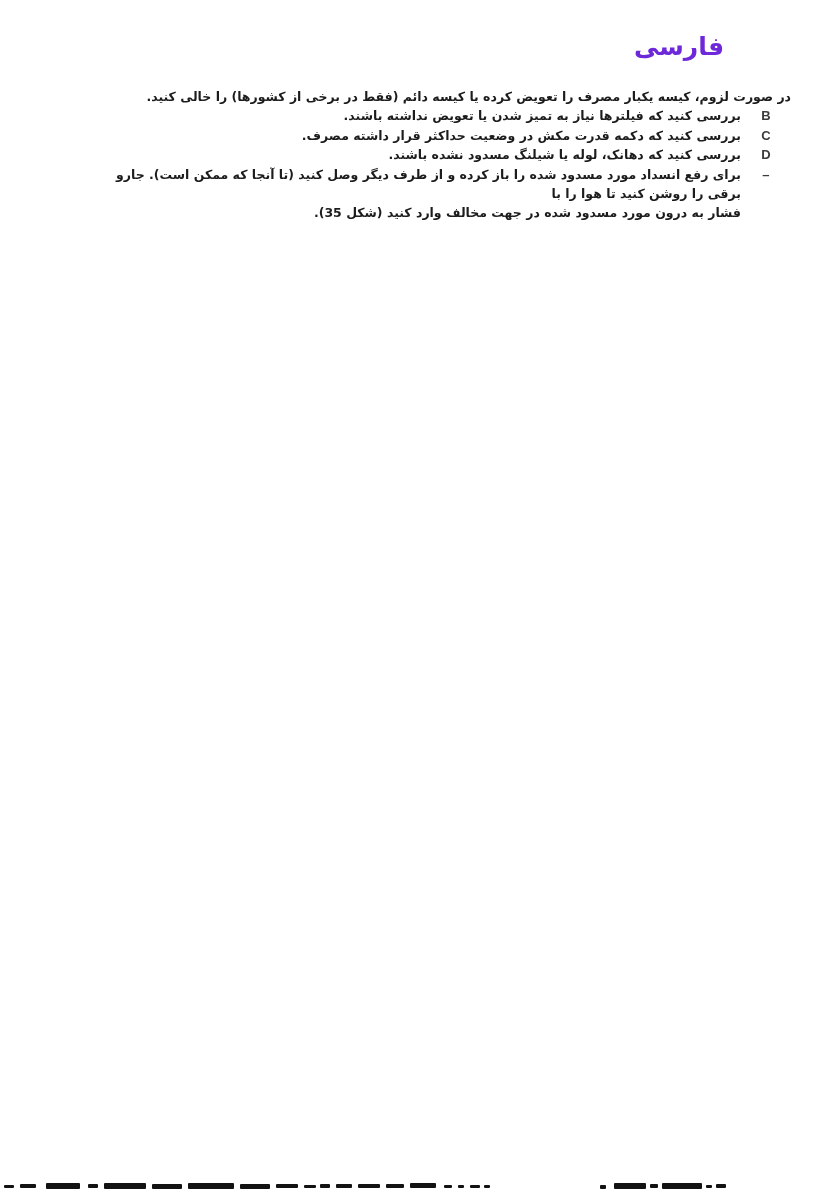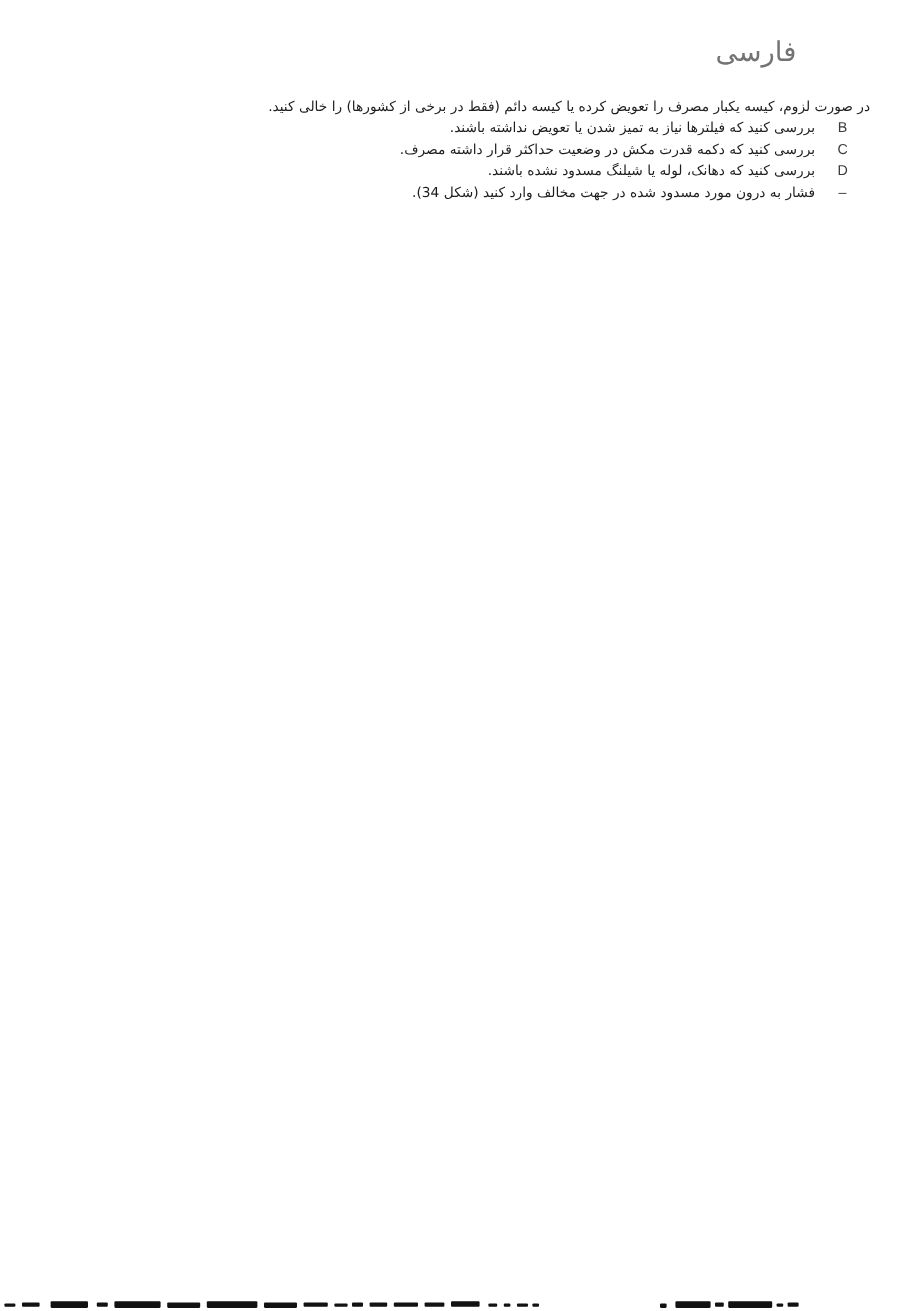--- a/index.html
+++ b/index.html
@@ -9,33 +9,34 @@
     width:840px; height:1192px;
     background:#ffffff;
     overflow:hidden;
     font-family:"DejaVu Sans", sans-serif;
     color:#1c1c1c;
   }
   .heading {
     position:absolute;
     top:32px; right:116px;
     font-size:25px;
-    font-weight:normal;
+    font-weight:bold;
     direction:rtl;
-    color:#737373;
+    color:#6d28d9;
   }
   .content {
     position:absolute;
     top:87px; right:49px;
     width:742px;
     direction:rtl;
     text-align:right;
     font-size:12.5px;
     line-height:19.4px;
     letter-spacing:0.1px;
+    font-weight:bold;
   }
   .paragraph { text-align:right; }
   .item { display:flex; align-items:baseline; }
   .marker {
     flex:0 0 50px;
     text-align:center;
     font-family:"Liberation Sans", sans-serif;
     font-size:13px;
     color:#3c3c3c;
   }
@@ -75,21 +76,22 @@
     </div>
 
     <div class="item">
       <span class="marker">D</span>
       <span class="item-text">بررسی کنید که دهانک، لوله یا شیلنگ مسدود نشده باشند.</span>
     </div>
 
     <div class="item">
       <span class="marker">–</span>
       <span class="item-text">
-        <span class="tline">فشار به درون مورد مسدود شده در جهت مخالف وارد کنید (شکل 34).</span>
+        <span class="tline">برای رفع انسداد مورد مسدود شده را باز کرده و از طرف دیگر وصل کنید (تا آنجا که ممکن است). جارو برقی را روشن کنید تا هوا را با</span>
+        <span class="tline">فشار به درون مورد مسدود شده در جهت مخالف وارد کنید (شکل 35).</span>
       </span>
     </div>
 
   </div>
 
   <div class="strip">
       <div class="frag" style="left: 4px; top: 5px; width: 10px; height: 3px;"></div>
       <div class="frag" style="left: 20px; top: 4px; width: 16px; height: 4px;"></div>
       <div class="frag" style="left: 46px; top: 3px; width: 34px; height: 6px;"></div>
       <div class="frag" style="left: 88px; top: 4px; width: 10px; height: 4px;"></div>

